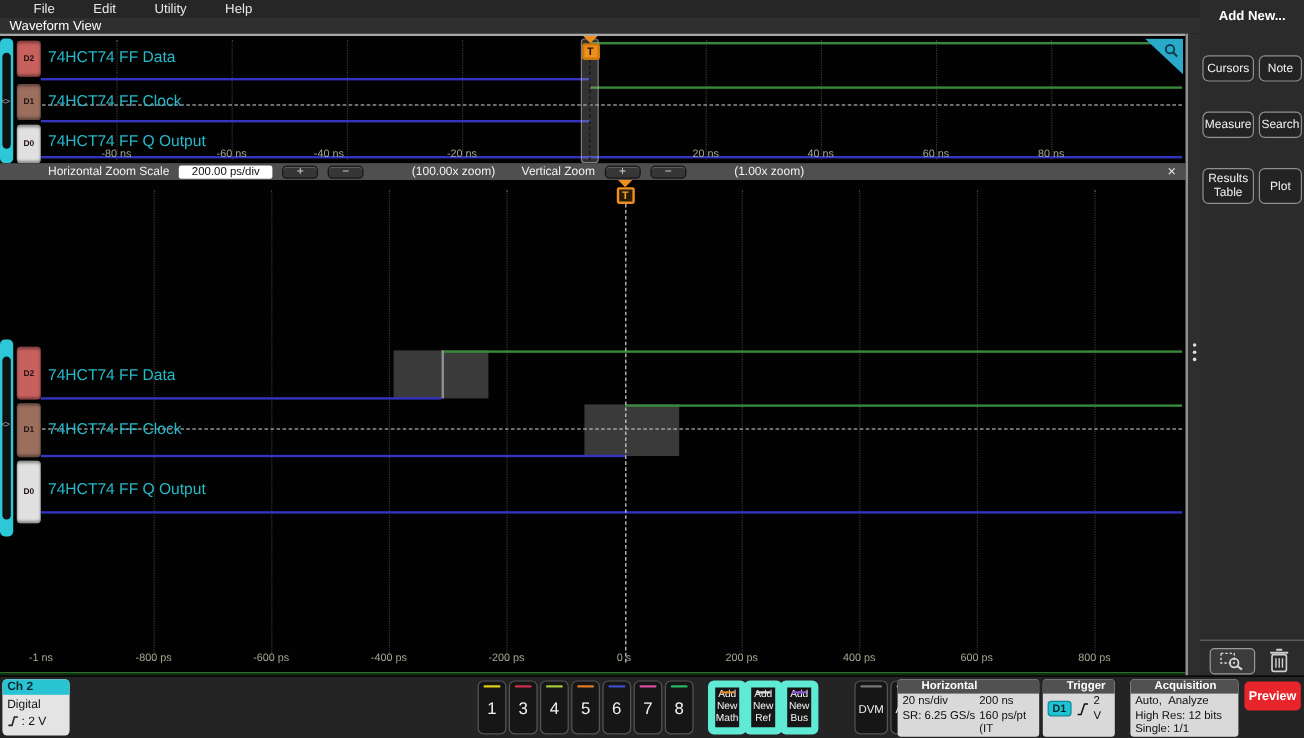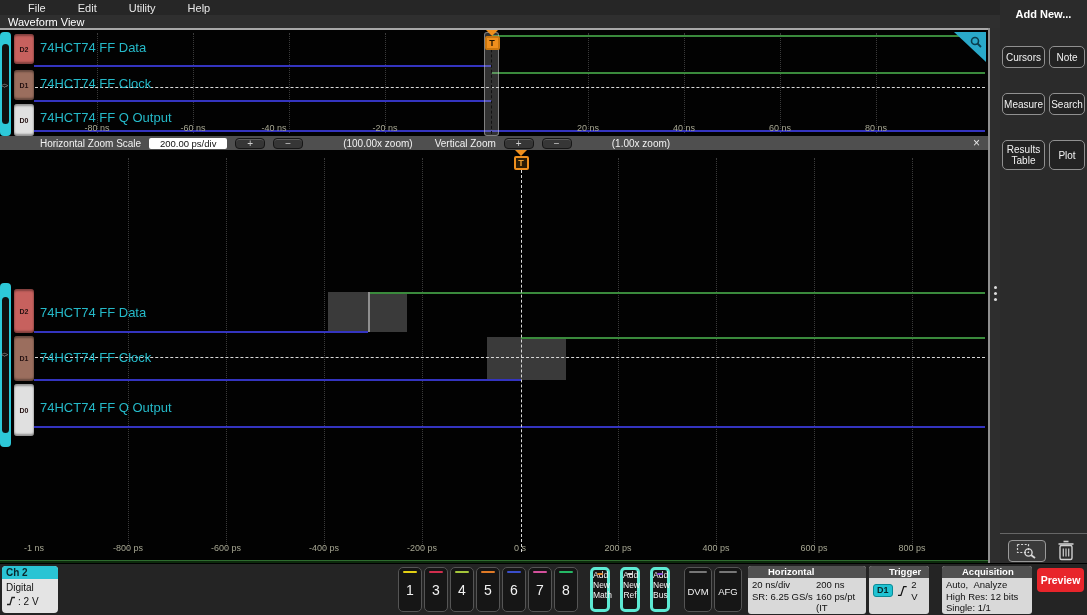--- a/index.html
+++ b/index.html
@@ -84,27 +84,27 @@
                border-top:1px solid #000; }
   .ch2 { position:absolute; left:2px; top:2px; width:56px; height:47px; border-radius:4px; overflow:hidden;
          background:#e4e4e4; }
   .ch2 .hd { background:#29c4d4; color:#08262a; font-size:10px; font-weight:bold; padding:1px 4px; }
   .ch2 .bd { padding:2px 4px; font-size:10px; color:#111; line-height:1.35; }
   .ch2 .thr { display:flex; align-items:center; gap:2px; }
   .numbtn { position:absolute; top:3px; width:24px; height:45px; background:#161616; border:1px solid #555;
             border-radius:5px; }
   .numbtn .stripe { position:absolute; left:4px; right:4px; top:3px; height:2px; border-radius:1px; }
   .numbtn .num { position:absolute; left:0; right:0; top:14px; text-align:center; color:#f2f2f2; font-size:14px; }
-  .addbtn { position:absolute; top:3px; width:20px; height:45px; background:#161616; border:3px solid #5eead4;
+  .addbtn { position:absolute; top:3px; width:32px; height:45px; background:#161616; border:6px solid #5eead4;
             border-radius:5px; text-align:center; }
   .addbtn .stripe { position:absolute; left:4px; right:4px; top:3px; height:2px; border-radius:1px; }
   .addbtn .ln { margin-top:0; color:#f2f2f2; font-size:8.5px; line-height:1.2; }
   .addbtn .ln:first-of-type { margin-top:7px; }
   .fnbtn { position:absolute; top:3px; width:28px; height:45px; background:#161616; border:1px solid #555;
-           border-radius:5px; }
+           border-radius:5px;margin-left:28px; }
   .fnbtn .stripe { position:absolute; left:4px; right:4px; top:3px; height:2px; border-radius:1px; background:#777; }
   .fnbtn .lbl { position:absolute; left:0; right:0; top:18px; text-align:center; color:#f2f2f2; font-size:9.5px; }
   .info-panel { position:absolute; top:2px; height:48px; background:#d9d9d9; border-radius:3px; overflow:hidden; }
   .info-panel .hd { background:#515151; color:#fff; font-size:9.5px; font-weight:bold; padding:0 20px; height:12px; line-height:12px; }
   .info-panel .bd { padding:1px 4px; font-size:9.5px; color:#101010; line-height:1.22; }
   .hgrid { display:grid; grid-template-columns:64px auto; }
   .trig-row { display:flex; align-items:center; gap:4px; padding-top:3px; }
   .trig-chip { background:#20c3d3; border:1px solid #0a8a96; border-radius:3px; font-size:9px; font-weight:bold;
                color:#06282b; padding:0 3px; line-height:11px; }
   .preview { position:absolute; left:1037px; top:4px; width:47px; height:24px; background:#e8252b;

